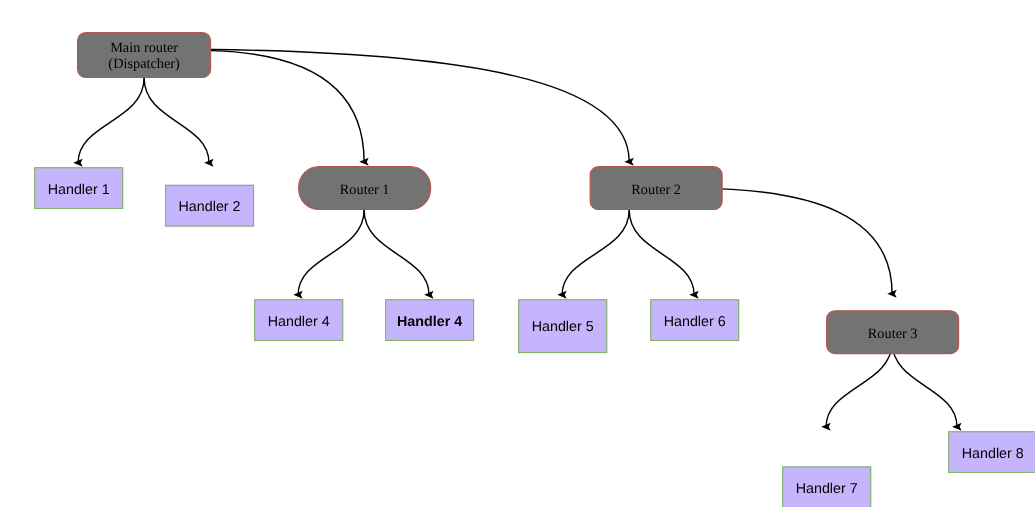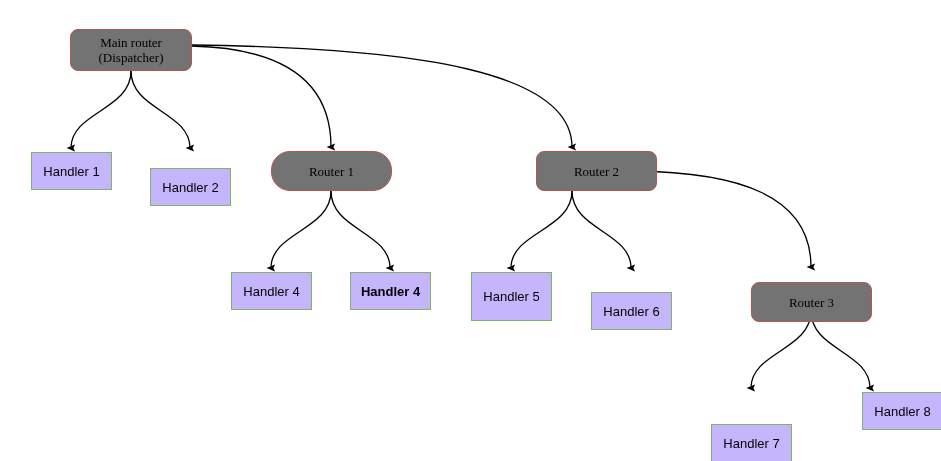--- a/index.html
+++ b/index.html
@@ -102,21 +102,21 @@
       </div>
       <div class="node node-handler" style="left: 231px; top: 272px; width: 81px; height: 38px;">
         <span class="node-label">Handler 4</span>
       </div>
       <div class="node node-handler" style="left: 350px; top: 272px; width: 81px; height: 38px; font-weight: bold;">
         <span class="node-label">Handler 4</span>
       </div>
       <div class="node node-handler" style="left: 471px; top: 272px; width: 81px; height: 49px;">
         <span class="node-label">Handler 5</span>
       </div>
-      <div class="node node-handler" style="left: 591px; top: 272px; width: 81px; height: 38px; margin-top: 20px;">
+      <div class="node node-handler" style="left: 591px; top: 272px; width: 81px; height: 38px;">
         <span class="node-label">Handler 6</span>
       </div>
       <div class="node node-router" style="left: 751px; top: 282px; width: 121px; height: 40px;">
         <span class="node-label">Router 3</span>
       </div>
       <div class="node node-handler" style="left: 711px; top: 392px; width: 81px; height: 38px; margin-top: 32px;">
         <span class="node-label">Handler 7</span>
       </div>
       <div class="node node-handler" style="left: 830px; top: 392px; width: 81px; height: 38px; margin-left: 32px;">
         <span class="node-label">Handler 8</span>

